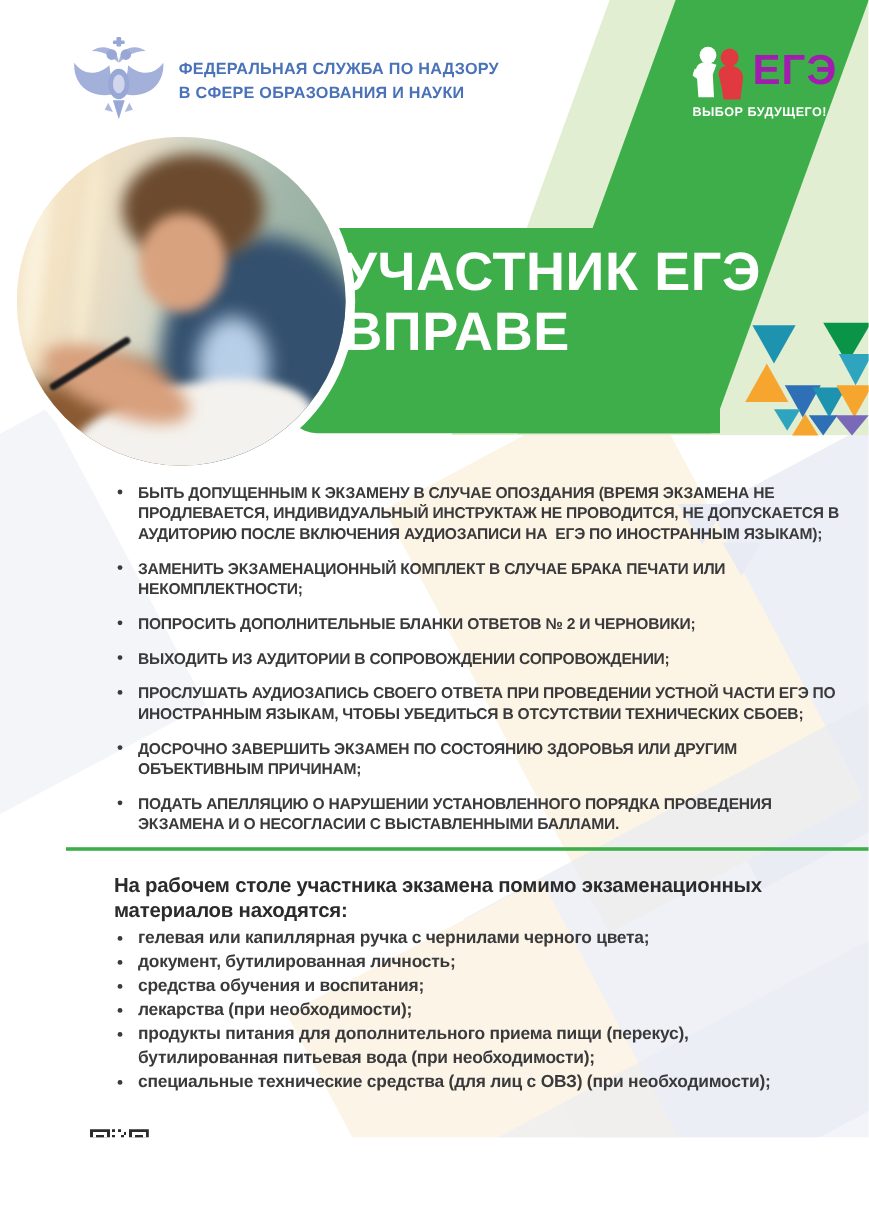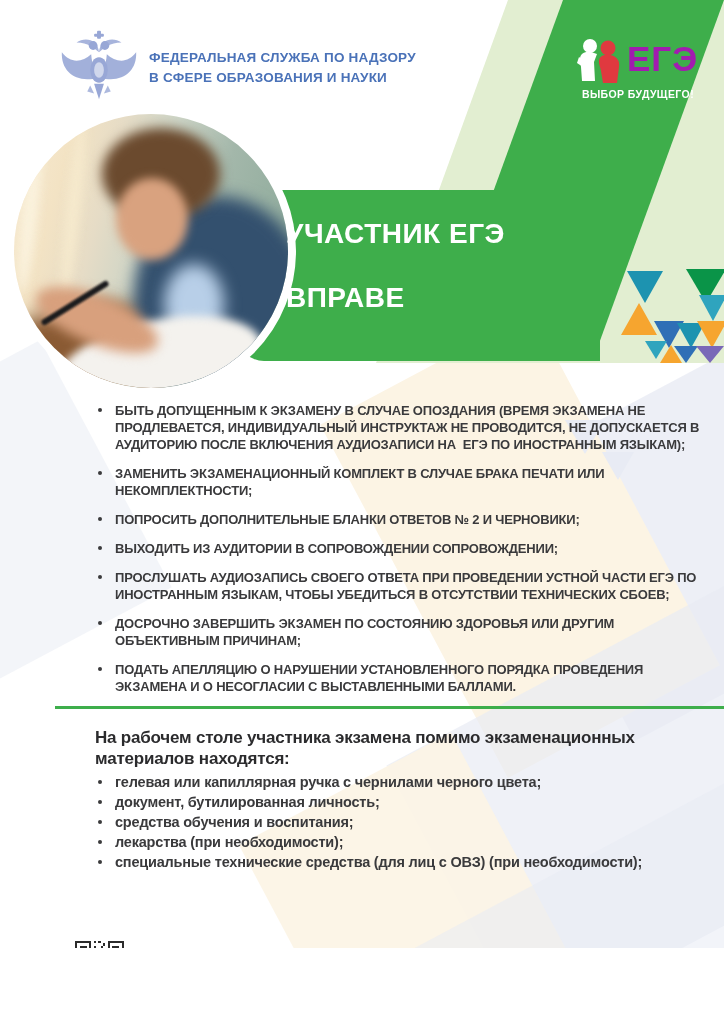--- a/index.html
+++ b/index.html
@@ -24,32 +24,32 @@
   .tri.down{border-top:0 solid currentColor;}
   .tri.up{border-bottom:0 solid currentColor;}
 
   
   .agency-name{position:absolute;left:149px;top:48px;z-index:5;color:var(--agency-blue);
     font-size:13.5px;line-height:19.5px;font-weight:700;letter-spacing:.2px;white-space:pre-wrap;}
   .emblem{position:absolute;left:55px;top:28px;z-index:5;}
   .ege-logo{position:absolute;left:577px;top:35px;width:122px;height:68px;z-index:5;}
   .ege-mark{position:absolute;left:0;top:2px;}
   .ege-text{position:absolute;left:50px;top:4px;color:#a21caf;font-size:35px;font-weight:800;letter-spacing:1px;}
-  .ege-tagline{position:absolute;left:0;top:53px;width:122px;text-align:center;color:#fff;
+  .ege-tagline{position:absolute;left:0;top:53px;width:122px;text-align:left;color:#fff;
     font-size:10.5px;font-weight:800;letter-spacing:.4px;}
 
   
   .photo{position:absolute;left:6px;top:106px;width:290px;height:290px;border-radius:50%;
     border:8px solid #fff;box-sizing:border-box;overflow:hidden;z-index:4;
     background:linear-gradient(105deg,#f7ead2 0%,#f3e3c4 18%,#e6dcc6 32%,#ccd4c6 48%,#a3b7aa 66%,#87a796 100%);}
   .photo .blob{position:absolute;border-radius:50%;}
 
   
   .title{position:absolute;left:286px;top:202px;z-index:5;color:#fff;
-    font-size:28px;line-height:64px;font-weight:800;letter-spacing:.5px;white-space:pre-wrap;}
+    font-size:45px;line-height:50px;font-weight:800;letter-spacing:.5px;white-space:pre-wrap;}
 
   
   .rights{position:absolute;left:98px;top:402px;z-index:5;list-style:none;margin:0;padding:0;}
   .rights li{display:flex;margin:0 0 12px 0;}
   .rights .dot{width:4px;height:4px;border-radius:50%;background:var(--text-dark);margin:6px 13px 0 0;flex:none;}
   .rights .txt{color:var(--text-dark);font-size:13px;line-height:17px;font-weight:700;
     letter-spacing:-0.2px;white-space:pre-wrap;}
 
   
   .divider{position:absolute;left:55px;top:706px;width:669px;height:3px;background:var(--green);z-index:5;}
@@ -212,20 +212,25 @@
       <li>
         <span class="dot"></span>
         <span class="txt">средства обучения и воспитания;</span>
       </li>
 
       <li>
         <span class="dot"></span>
         <span class="txt">лекарства (при необходимости);</span>
       </li>
 
+      <li>
+        <span class="dot"></span>
+        <span class="txt">продукты питания для дополнительного приема пищи (перекус),
+бутилированная питьевая вода (при необходимости);</span>
+      </li>
 
       <li>
         <span class="dot"></span>
         <span class="txt">специальные технические средства (для лиц с ОВЗ) (при необходимости);</span>
       </li>
 
     </ul>
 
   <svg class="qr" viewBox="0 0 21 21" shape-rendering="crispEdges">
     <rect x="0" y="0" width="21" height="21" fill="#fff"></rect>

